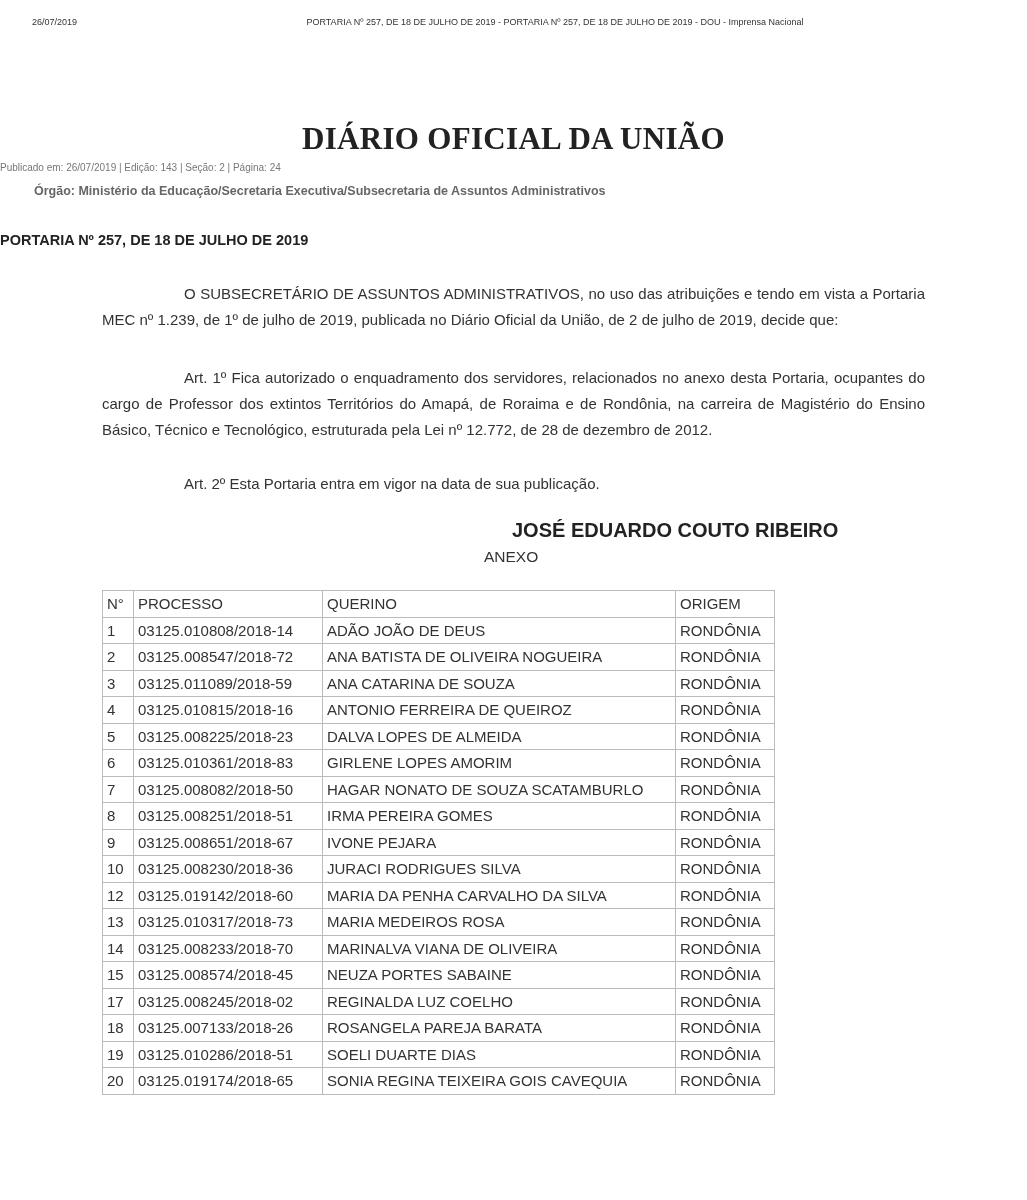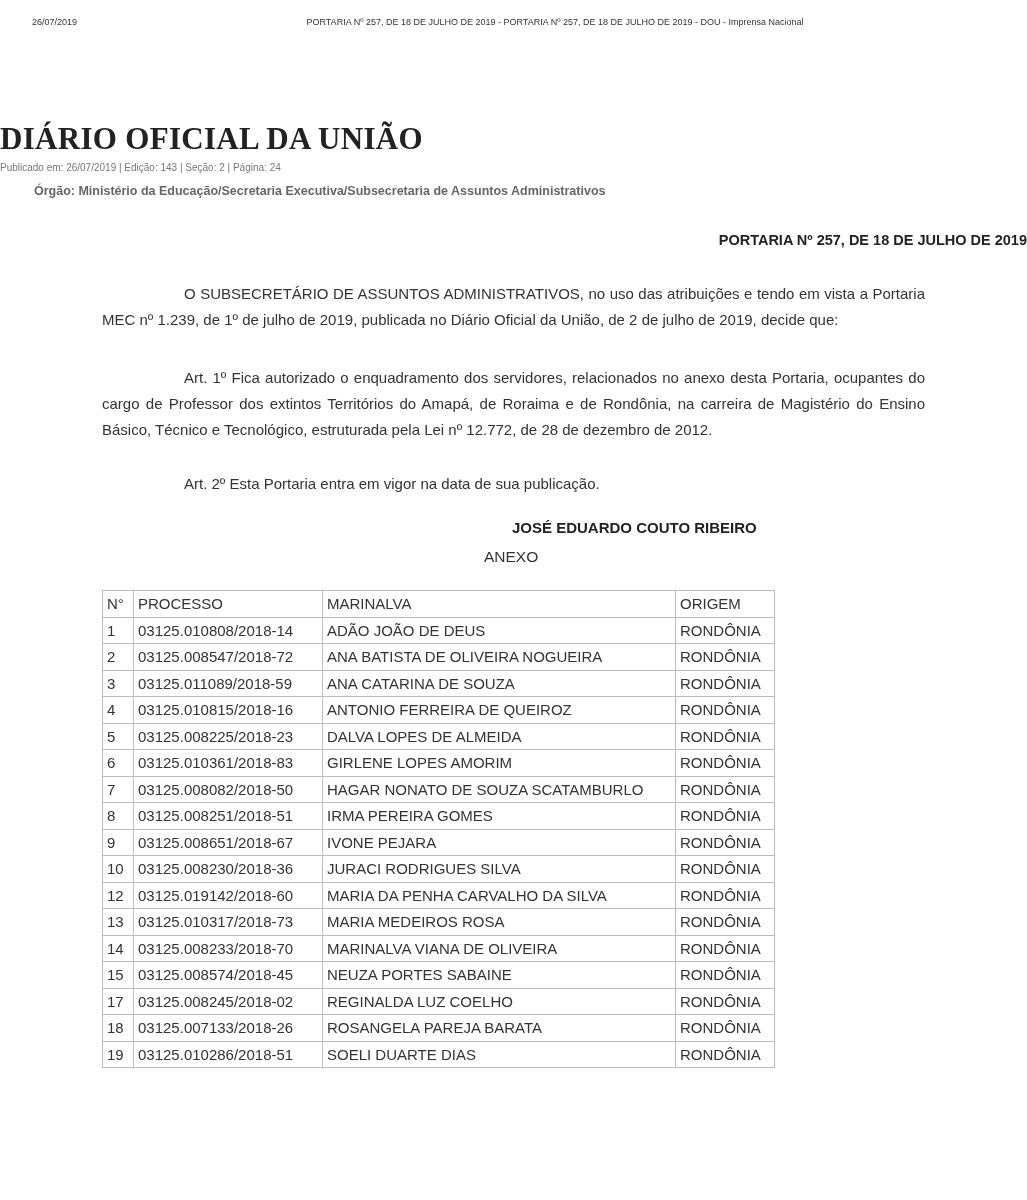--- a/index.html
+++ b/index.html
@@ -1,29 +1,29 @@
 <!DOCTYPE html>
 <html><head>
   <meta charset="utf-8">
   <style>
     html, body { margin: 0; padding: 0; background: #ffffff; }
     body { width: 1027px; height: 1200px; position: relative; overflow: hidden; color: #222; }
     .print-header { position: absolute; top: 17px; left: 0; width: 1027px; font-family: "Liberation Sans", sans-serif; font-size: 9px; color: #333; }
     .print-date { position: absolute; left: 32px; top: 0; }
     .print-title { position: absolute; left: 0; width: 1110px; text-align: center; top: 0; }
-    .masthead { position: absolute; top: 121px; left: 0; width: 1027px; text-align: left; font-family: "Liberation Serif", serif; font-weight: bold; font-size: 31px; color: #222; letter-spacing: 0.3px; }
+    .masthead { position: absolute; top: 121px; left: 0; width: 1027px; text-align: center; font-family: "Liberation Serif", serif; font-weight: bold; font-size: 31px; color: #222; letter-spacing: 0.3px; }
     .pubinfo { position: absolute; top: 162px; left: 0; width: 1027px; font-family: "Liberation Sans", sans-serif; font-size: 10px; color: #777; }
     .orgao { position: absolute; top: 184px; left: 0; width: 1027px; text-align: left; font-family: "Liberation Sans", sans-serif; font-size: 12.5px; color: #666; font-weight: bold; padding-left: 34px; }
-    .ident { position: absolute; top: 232px; left: 0; width: 1027px; text-align: right; font-family: "Liberation Sans", sans-serif; font-size: 14.5px; font-weight: bold; color: #222; }
+    .ident { position: absolute; top: 232px; left: 0; width: 1027px; text-align: left; font-family: "Liberation Sans", sans-serif; font-size: 14.5px; font-weight: bold; color: #222; }
     .body-text { position: absolute; left: 102px; width: 823px; font-family: "Liberation Sans", sans-serif; font-size: 15px; line-height: 26px; color: #333; text-align: justify; }
     .p1 { top: 281px; }
     .p2 { top: 365px; }
     .p3 { top: 471px; }
     .body-text p { margin: 0; text-indent: 82px; }
-    .signature { position: absolute; top: 519px; left: 512px; font-family: "Liberation Sans", sans-serif; font-size: 15px; font-weight: bold; color: #222; }
+    .signature { position: absolute; top: 519px; left: 512px; font-family: "Liberation Sans", sans-serif; font-size: 20px; font-weight: bold; color: #222; }
     .anexo { position: absolute; top: 548px; left: 484px; font-family: "Liberation Sans", sans-serif; font-size: 15.5px; color: #333; }
     table.annex { position: absolute; top: 590px; left: 102px; border-collapse: collapse; font-family: "Liberation Sans", sans-serif; font-size: 15px; color: #333; }
     table.annex td, table.annex th { border: 1px solid #bbb; padding: 0 4px; height: 25.5px; text-align: left; font-weight: normal; white-space: nowrap; }
     .c-n { width: 22px; }
     .c-proc { width: 180px; margin-left: 25px; }
     .c-serv { width: 344px; }
     .c-orig { width: 90px; margin-left: 32px; }
     .disclaimer { position: absolute; top: 1232px; left: 102px; font-family: "Liberation Sans", sans-serif; font-size: 11px; color: #c0392b; }
   </style>
 </head>
@@ -51,21 +51,21 @@
 </div>
 
 <div class="signature">JOSÉ EDUARDO COUTO RIBEIRO</div>
 <div class="anexo">ANEXO</div>
 
 <table class="annex">
   <thead>
     <tr>
       <th class="c-n">N°</th>
       <th class="c-proc">PROCESSO</th>
-      <th class="c-serv">MARINALVA</th>
+      <th class="c-serv">QUERINO</th>
       <th class="c-orig">ORIGEM</th>
     </tr>
   </thead>
   <tbody id="annex-body">
       <tr>
         <td>1</td>
         <td>03125.010808/2018-14</td>
         <td>ADÃO JOÃO DE DEUS</td>
         <td>RONDÔNIA</td>
       </tr>
@@ -158,16 +158,22 @@
         <td>03125.007133/2018-26</td>
         <td>ROSANGELA PAREJA BARATA</td>
         <td>RONDÔNIA</td>
       </tr>
       <tr>
         <td>19</td>
         <td>03125.010286/2018-51</td>
         <td>SOELI DUARTE DIAS</td>
         <td>RONDÔNIA</td>
       </tr>
+      <tr>
+        <td>20</td>
+        <td>03125.019174/2018-65</td>
+        <td>SONIA REGINA TEIXEIRA GOIS CAVEQUIA</td>
+        <td>RONDÔNIA</td>
+      </tr>
     </tbody>
 </table>
 
 <div class="disclaimer">Este conteúdo não substitui o publicado na versão certificada.</div>
 
 </body></html>

